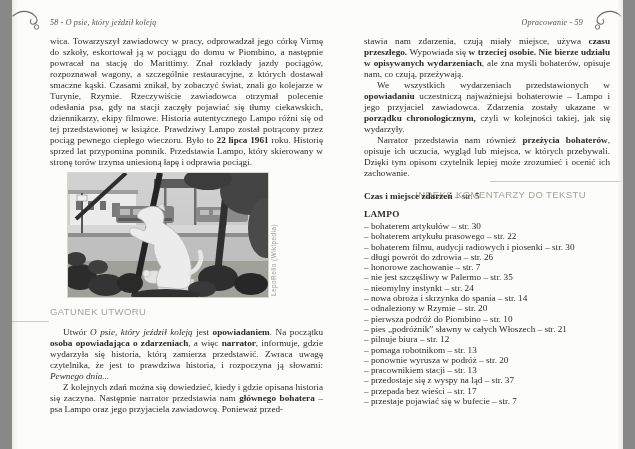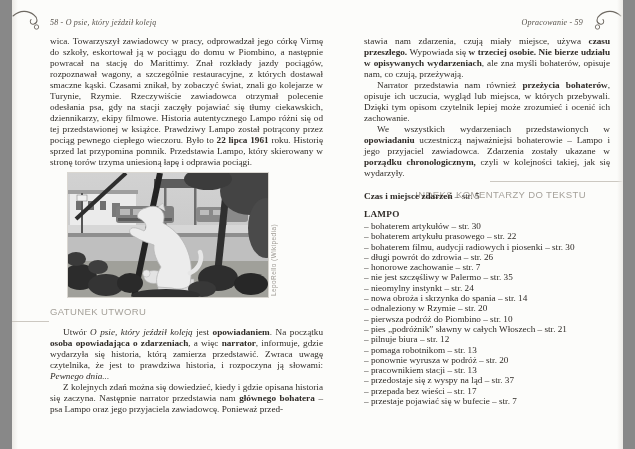--- a/index.html
+++ b/index.html
@@ -154,22 +154,22 @@
 
   <div class="head-rule" id="gatunek-rule"></div>
   <div class="section-head" id="gatunek-head">GATUNEK UTWORU</div>
   <div class="col-left-lower body-text">
     <p class="indent"><span>Utwór </span><span class="i">O psie, który jeździł koleją</span><span> jest </span><span class="b">opowiadaniem</span><span>. Na początku </span><span class="b">osoba opowiadająca o zdarzeniach</span><span>, a więc </span><span class="b">narrator</span><span>, informuje, gdzie wydarzyła się historia, którą zamierza przedstawić. Zwraca uwagę czytelnika, że jest to prawdziwa historia, i rozpoczyna ją słowami: </span><span class="i">Pewnego dnia...</span></p>
     <p class="indent"><span>Z kolejnych zdań można się dowiedzieć, kiedy i gdzie opisana historia się zaczyna. Następnie narrator przedstawia nam </span><span class="b">głównego bohatera</span><span> – psa Lampo oraz jego przyjaciela zawiadowcę. Ponieważ przed-</span></p>
   </div>
 
   <div class="col-right body-text">
     <p><span>stawia nam zdarzenia, czują miały miejsce, używa </span><span class="b">czasu przeszłego.</span><span> Wypowiada się </span><span class="b">w trzeciej osobie. Nie bierze udziału w opisywanych wydarzeniach</span><span>, ale zna myśli bohaterów, opisuje nam, co czują, przeżywają.</span></p>
+    <p class="indent"><span>We wszystkich wydarzeniach przedstawionych w </span><span class="b">opowiadaniu</span><span> uczestniczą najważniejsi bohaterowie – Lampo i jego przyjaciel zawiadowca. Zdarzenia zostały ukazane w </span><span class="b">porządku chronologicznym,</span><span> czyli w kolejności takiej, jak się wydarzyły.</span></p>
     <p class="indent"><span>Narrator przedstawia nam również </span><span class="b">przeżycia bohaterów</span><span>, opisuje ich uczucia, wygląd lub miejsca, w których przebywali. Dzięki tym opisom czytelnik lepiej może zrozumieć i ocenić ich zachowanie.</span></p>
-    <p class="indent"><span>We wszystkich wydarzeniach przedstawionych w </span><span class="b">opowiadaniu</span><span> uczestniczą najważniejsi bohaterowie – Lampo i jego przyjaciel zawiadowca. Zdarzenia zostały ukazane w </span><span class="b">porządku chronologicznym,</span><span> czyli w kolejności takiej, jak się wydarzyły.</span></p>
   </div>
 
   <div class="section-head" id="indeks-head">INDEKS KOMENTARZY DO TEKSTU</div>
   <div class="head-rule" id="indeks-rule"></div>
 
   <div class="index-block" id="index-first-line"><span class="b">Czas i miejsce zdarzeń</span><span> – str. 5</span></div>
   <div class="index-block" id="lampo-head">LAMPO</div>
   <div class="index-block" id="index-list">
       <div class="index-item">– bohaterem artykułów – str. 30</div>
       <div class="index-item">– bohaterem artykułu prasowego – str. 22</div>

